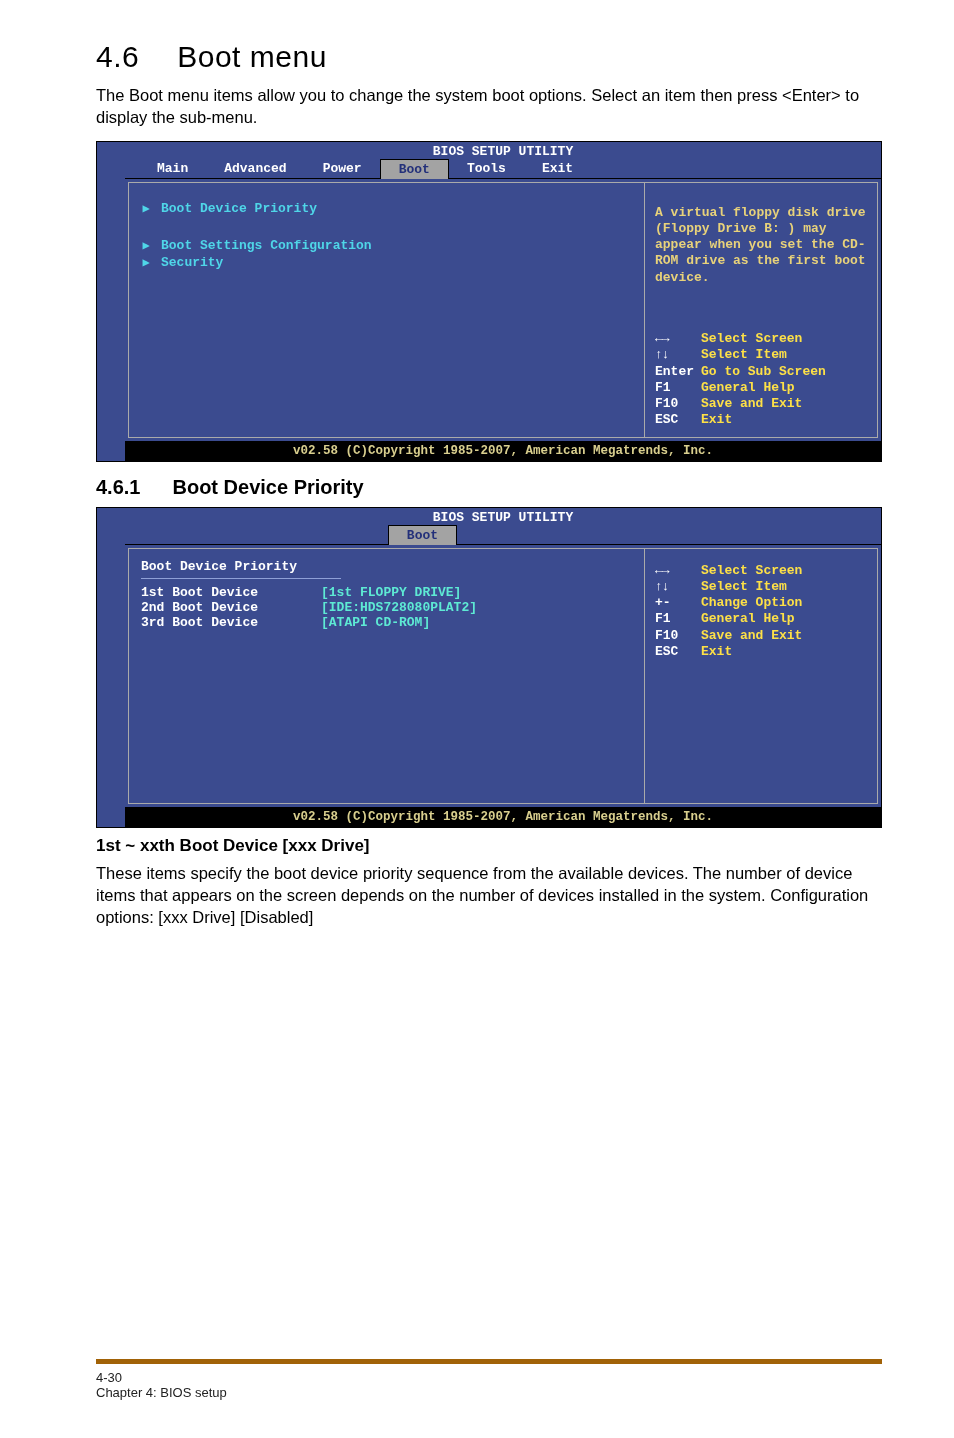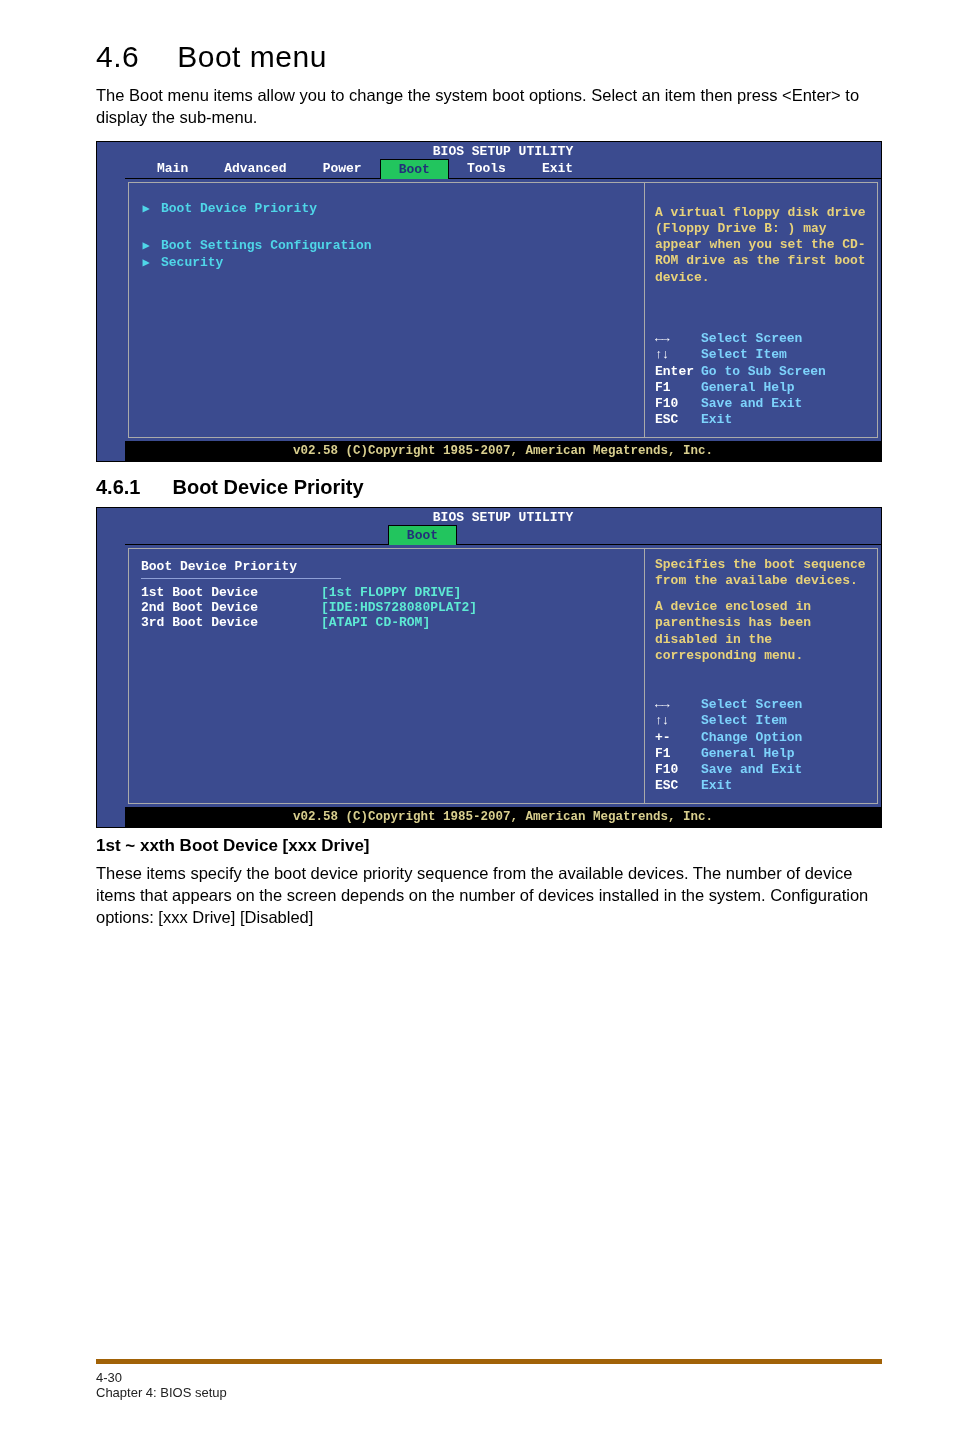--- a/index.html
+++ b/index.html
@@ -27,21 +27,21 @@
     position: relative;
     font-family: "Courier New", monospace;
     font-weight: bold;
     font-size: 13px;
     color: #e8d27a;
     padding-left: 28px;
   }
   .bios-title { text-align: center; color: #fff; font-size: 13px; padding: 2px 0 0 0; }
   .tabs { display: flex; padding: 0 0 0 14px; gap: 0; font-family: Liberation Mono, monospace; }
   .tab { color: #fff; padding: 2px 18px; font-size: 13px; position: relative; }
-  .tab.active { background: #22c55e; color: #23307a; border: 1px solid #000; border-bottom: none; z-index: 2; border-radius: 1px 1px 0 0; margin-bottom: -1px; }
+  .tab.active { background: #a3a3a3; color: #23307a; border: 1px solid #000; border-bottom: none; z-index: 2; border-radius: 1px 1px 0 0; margin-bottom: -1px; }
 
   .panels { display: flex; border-top: 1px solid #000; }
   .left-panel {
     flex: 1;
     border: 1.5px solid #aaa;
     border-right: none;
     margin: 3px 0 3px 3px;
     padding: 10px 12px 10px 12px;
     color: #fff;
     min-height: 220px;
@@ -62,21 +62,21 @@
   .arrow { color: #4fd6e8; font-size: 12px; width: 10px; text-align: center; }
   .footer-bar { background: #000; color: #d9cf8e; text-align: center; font-size: 12.5px; padding: 3px 0; }
 
   .kv-row { display: flex; }
   .kv-label { color: #fff; width: 180px; }
   .kv-val { color: #5eead4; }
 
   .help-top { line-height: 1.25; }
   .help-keys { color: #fff; line-height: 1.25; margin-top: 6px; }
   .help-keys .k { color: #fff; display: inline-block; width: 46px; }
-  .help-keys .d { color: #7dd3fc; }
+  .help-keys .d { color: #fde047; }
 
   .arrows-lr::before { content: "←→"; letter-spacing: -1px; }
   .arrows-ud::before { content: "↑↓"; letter-spacing: -1px; }
 
   .page-footer {
     position: absolute;
     bottom: 38px;
     left: 96px;
     right: 72px;
     border-top: 5px solid #a16207;
@@ -171,25 +171,20 @@
       <div class="kv-row">
         <span class="kv-label">2nd Boot Device</span>
         <span class="kv-val">[IDE:HDS728080PLAT2]</span>
       </div>
       <div class="kv-row">
         <span class="kv-label">3rd Boot Device</span>
         <span class="kv-val">[ATAPI CD-ROM]</span>
       </div>
     </div>
     <div class="right-panel">
-      <div>
-        <div class="help-top">Specifies the boot sequence from the availabe devices.</div>
-        <div style="height:10px"></div>
-        <div class="help-top">A device enclosed in parenthesis has been disabled in the corresponding menu.</div>
-      </div>
       <div class="help-keys">
         <div><span class="k arrows-lr"></span><span class="d">Select Screen</span></div>
         <div><span class="k arrows-ud"></span><span class="d">Select Item</span></div>
         <div><span class="k">+-</span><span class="d">Change Option</span></div>
         <div><span class="k">F1</span><span class="d">General Help</span></div>
         <div><span class="k">F10</span><span class="d">Save and Exit</span></div>
         <div><span class="k">ESC</span><span class="d">Exit</span></div>
       </div>
     </div>
   </div>

